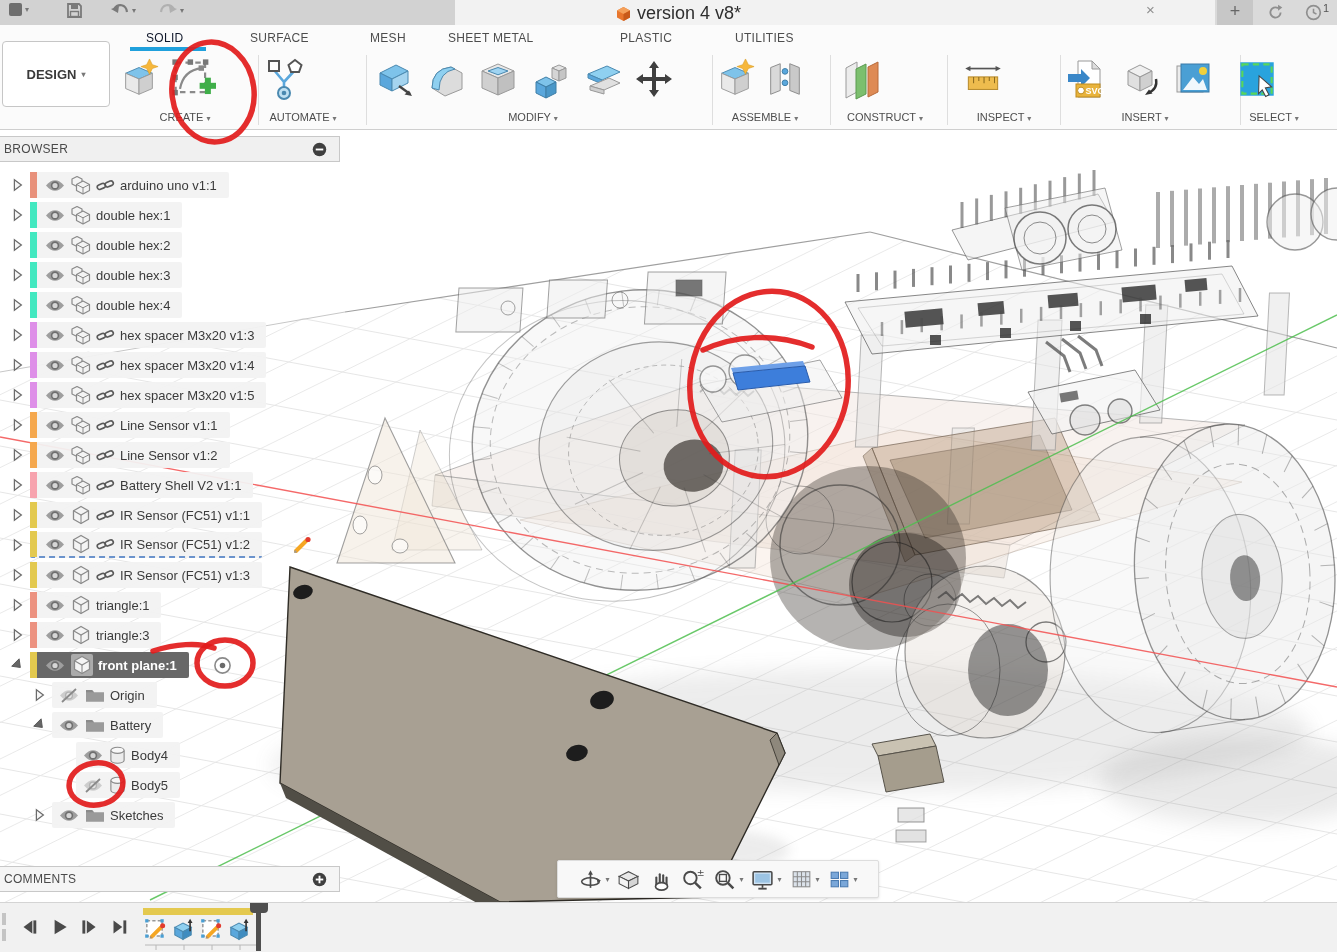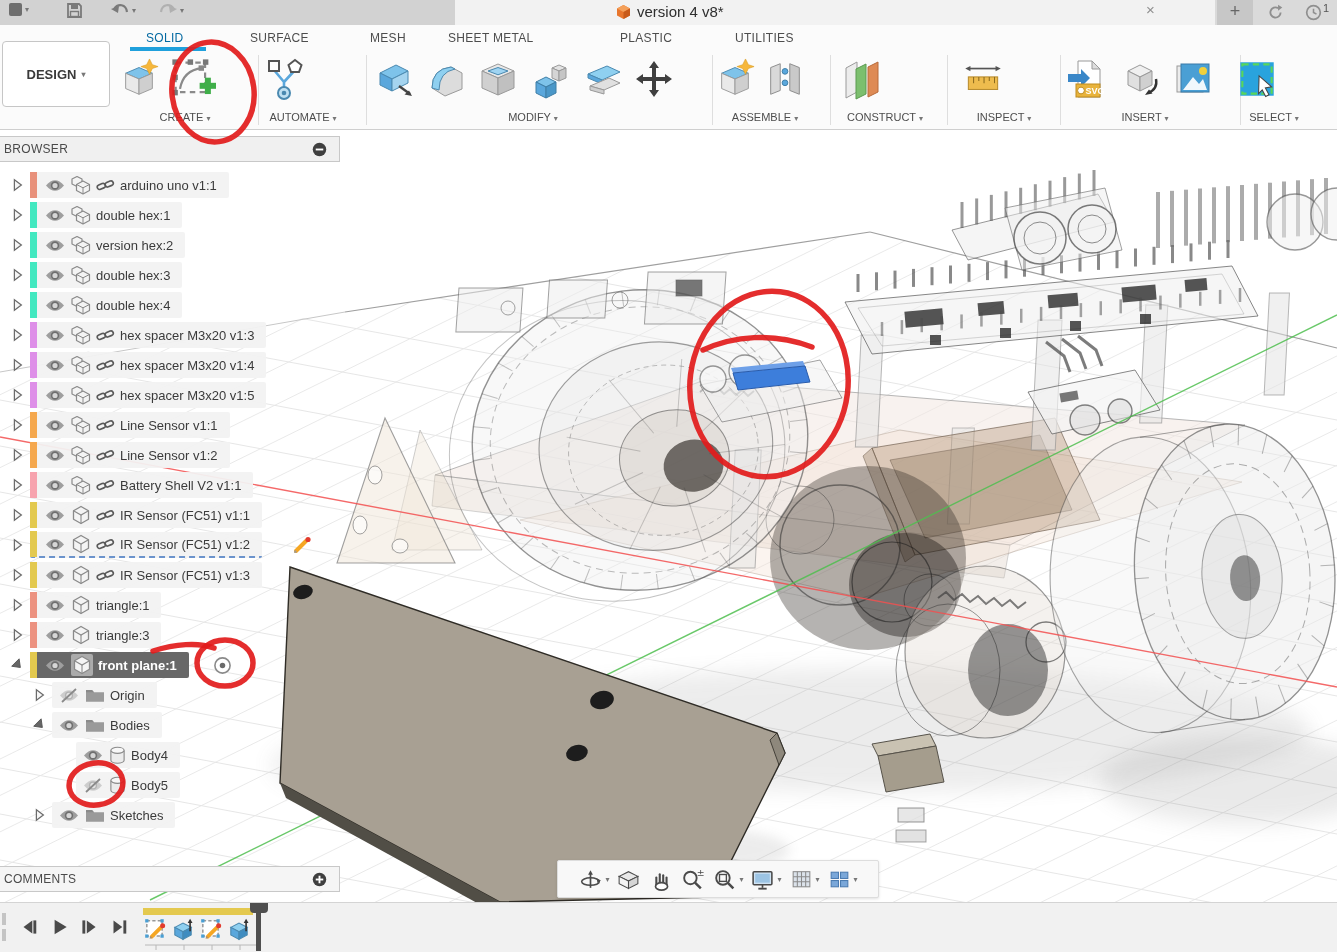--- a/index.html
+++ b/index.html
@@ -5,32 +5,32 @@
   * { margin:0; padding:0; box-sizing:border-box; }
   html,body { width:1337px; height:952px; overflow:hidden; background:#fff;
     font-family:"Liberation Sans", sans-serif; }
 
   
   #titlebar { position:absolute; left:0; top:0; width:1337px; height:25px; background:#f2f2f2; z-index:40; }
   #qabar { position:absolute; left:0; top:0; width:455px; height:25px; background:#d2d2d2; }
   .qaicon { position:absolute; top:2px; display:flex; align-items:center; gap:2px; }
   .car { font-size:8px; color:#777; }
   #doc-title { position:absolute; left:616px; top:3px; display:flex; align-items:center; gap:6px;
-    font-size:15px; color:#2e2e2e; }
+    font-size:18px; color:#2e2e2e; }
   #tab-close { position:absolute; left:1146px; top:1px; font-size:15px; color:#8f8f8f; cursor:pointer; }
   #tabstrip-right { position:absolute; left:1215px; top:0; width:122px; height:25px; background:#dadada; }
   #newtab-btn { position:absolute; left:2px; top:0; width:36px; height:25px; background:#c7c7c7;
     color:#666; font-size:18px; text-align:center; line-height:23px; }
   #notif-count { font-size:11px; color:#555; position:absolute; left:108px; top:2px; }
 
   
   #ribbon { position:absolute; left:0; top:25px; width:1337px; height:105px; background:#fbfbfb;
     border-bottom:1px solid #cfcfcf; z-index:35; }
   .tab { position:absolute; top:6px; font-size:12px; color:#4d4d4d; letter-spacing:.3px; cursor:pointer; }
-  .tab.active { color:#0369a1; }
+  .tab.active { color:#0f172a; }
   #tab-underline { position:absolute; left:130px; top:22px; width:76px; height:4px; background:#1fa0dc; }
   #design-box { position:absolute; left:2px; top:16px; width:108px; height:66px; background:#fff;
     border:1px solid #c6c6c6; border-radius:4px; display:flex; align-items:center; justify-content:center;
     gap:5px; font-size:13px; font-weight:bold; color:#3a3a3a; cursor:pointer; }
   .panels { position:absolute; left:0; top:26px; width:1337px; height:79px; }
   .grp { position:absolute; top:2px; text-align:center; }
   .grp .icons { display:flex; gap:8px; justify-content:flex-start; align-items:center; height:52px; }
   .glabel { position:absolute; left:0; right:0; top:58px; font-size:11px; color:#4d4d4d; cursor:pointer; white-space:nowrap; }
   .vsep { position:absolute; top:4px; width:1px; height:70px; background:#dedede; }
   .tool { cursor:pointer; }
@@ -927,21 +927,21 @@
         <use href="#i-expc"></use>
       </svg>
       <span class="pill l0">
         <span class="sw" style="background: rgb(67, 232, 192);"></span>
         <svg class="ic" width="22" height="15">
           <use href="#i-eye"></use>
         </svg>
         <svg class="ic" width="20" height="20">
           <use href="#i-comp2"></use>
         </svg>
-        <span class="lbl">version hex:2</span>
+        <span class="lbl">double hex:2</span>
       </span>
     </div>
   <div class="brow" style="top:260px">
       <svg class="exp">
         <use href="#i-expc"></use>
       </svg>
       <span class="pill l0">
         <span class="sw" style="background: rgb(67, 232, 192);"></span>
         <svg class="ic" width="22" height="15">
           <use href="#i-eye"></use>
@@ -1200,21 +1200,21 @@
       <svg class="exp l1">
         <use href="#i-expo"></use>
       </svg>
       <span class="pill l1">
         <svg class="ic" width="22" height="15">
           <use href="#i-eye"></use>
         </svg>
         <svg class="ic" width="20" height="16">
           <use href="#i-folder"></use>
         </svg>
-        <span class="lbl">Bodies</span>
+        <span class="lbl">Battery</span>
       </span>
     </div>
   <div class="brow" style="top:740px">
       <span class="pill l2">
         <svg class="ic" width="22" height="15">
           <use href="#i-eye"></use>
         </svg>
         <svg class="ic" width="17" height="19">
           <use href="#i-body"></use>
         </svg>

